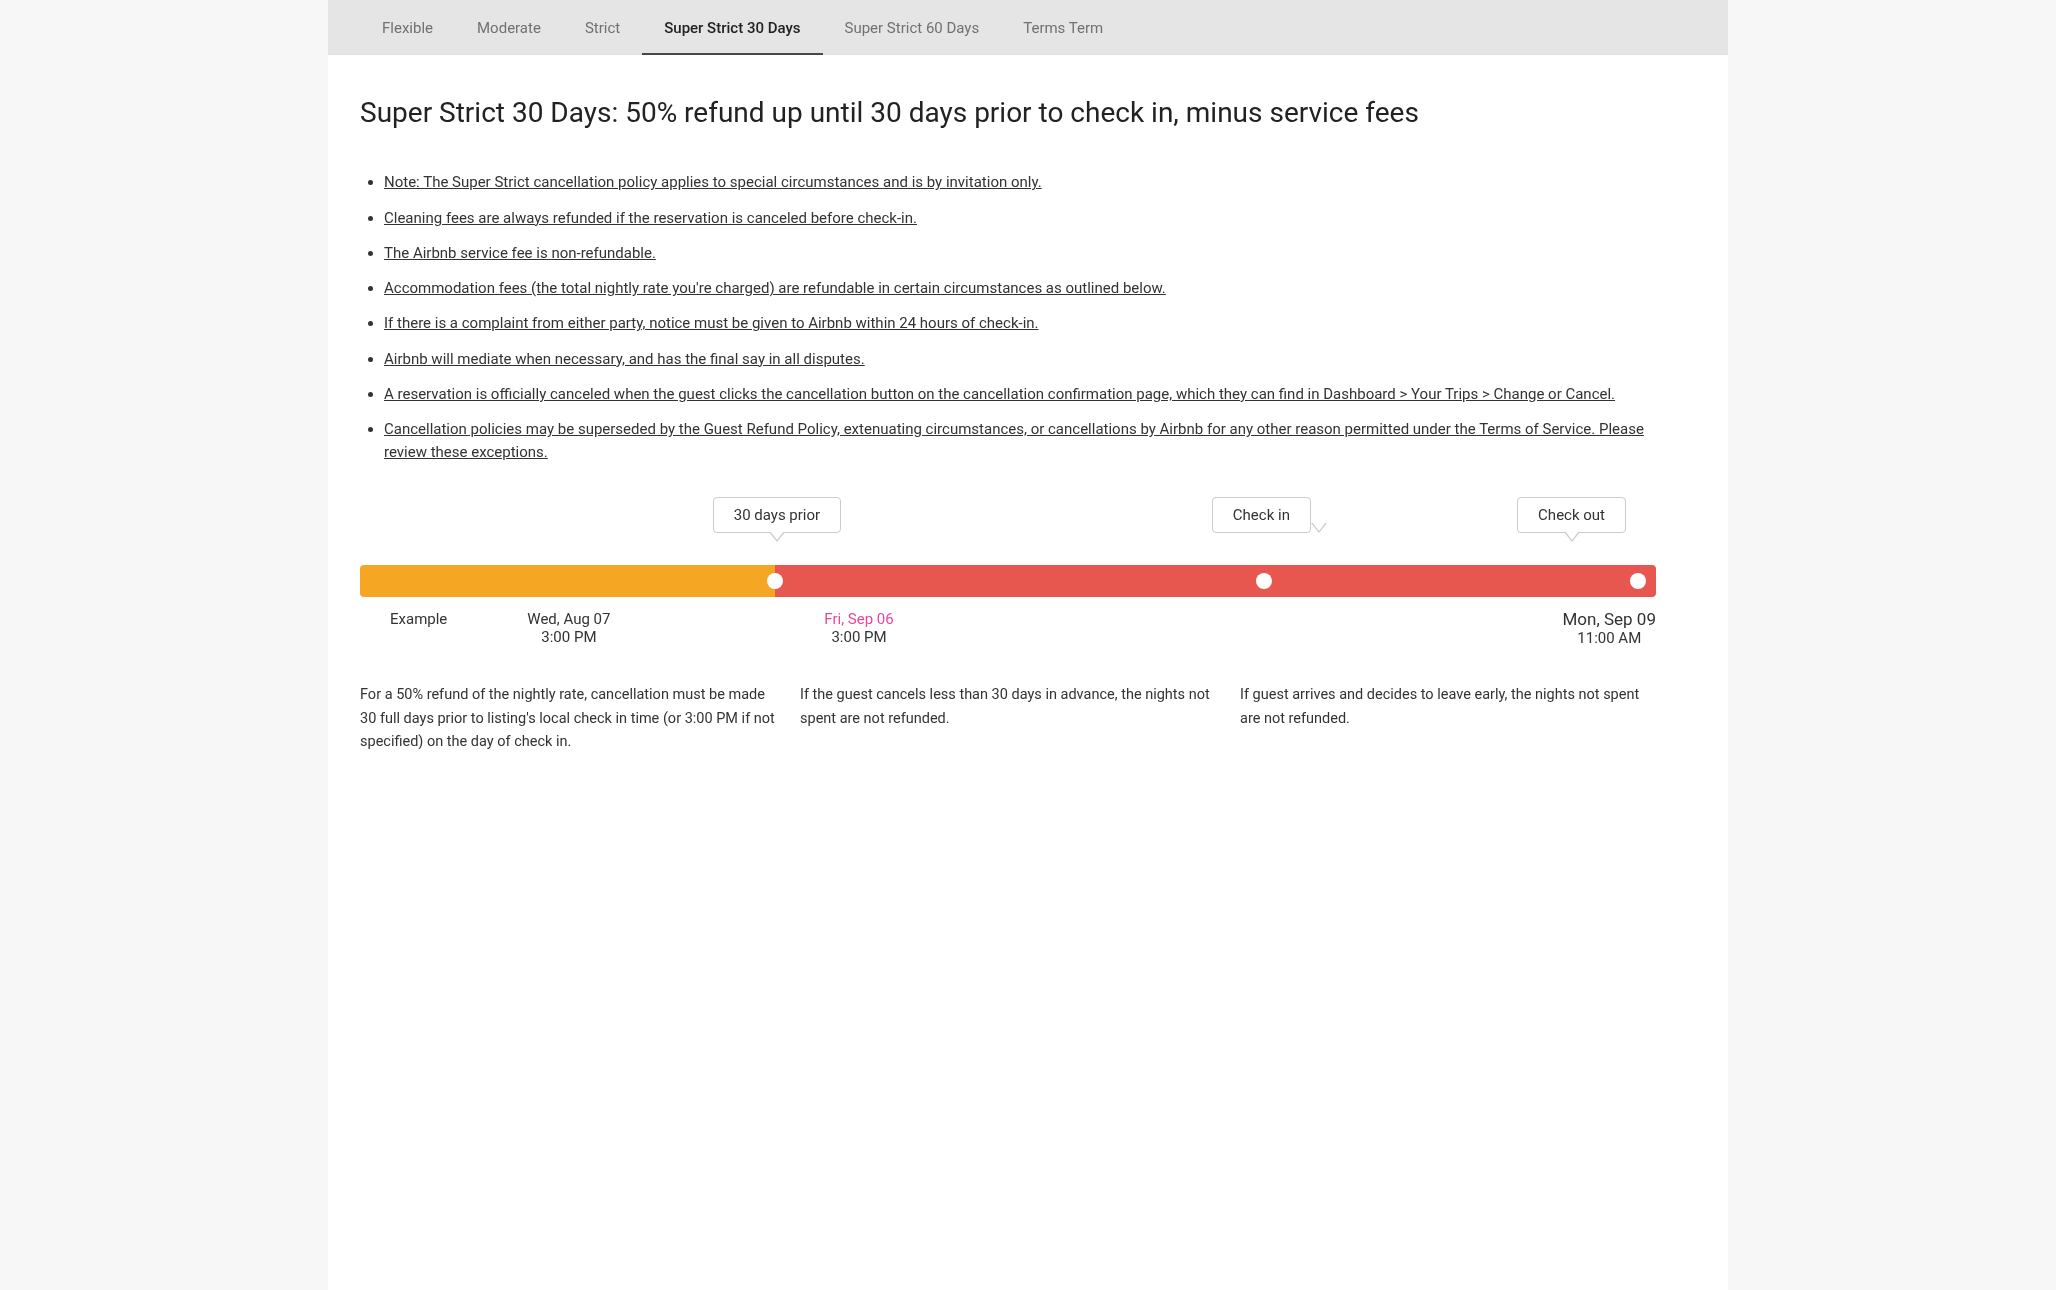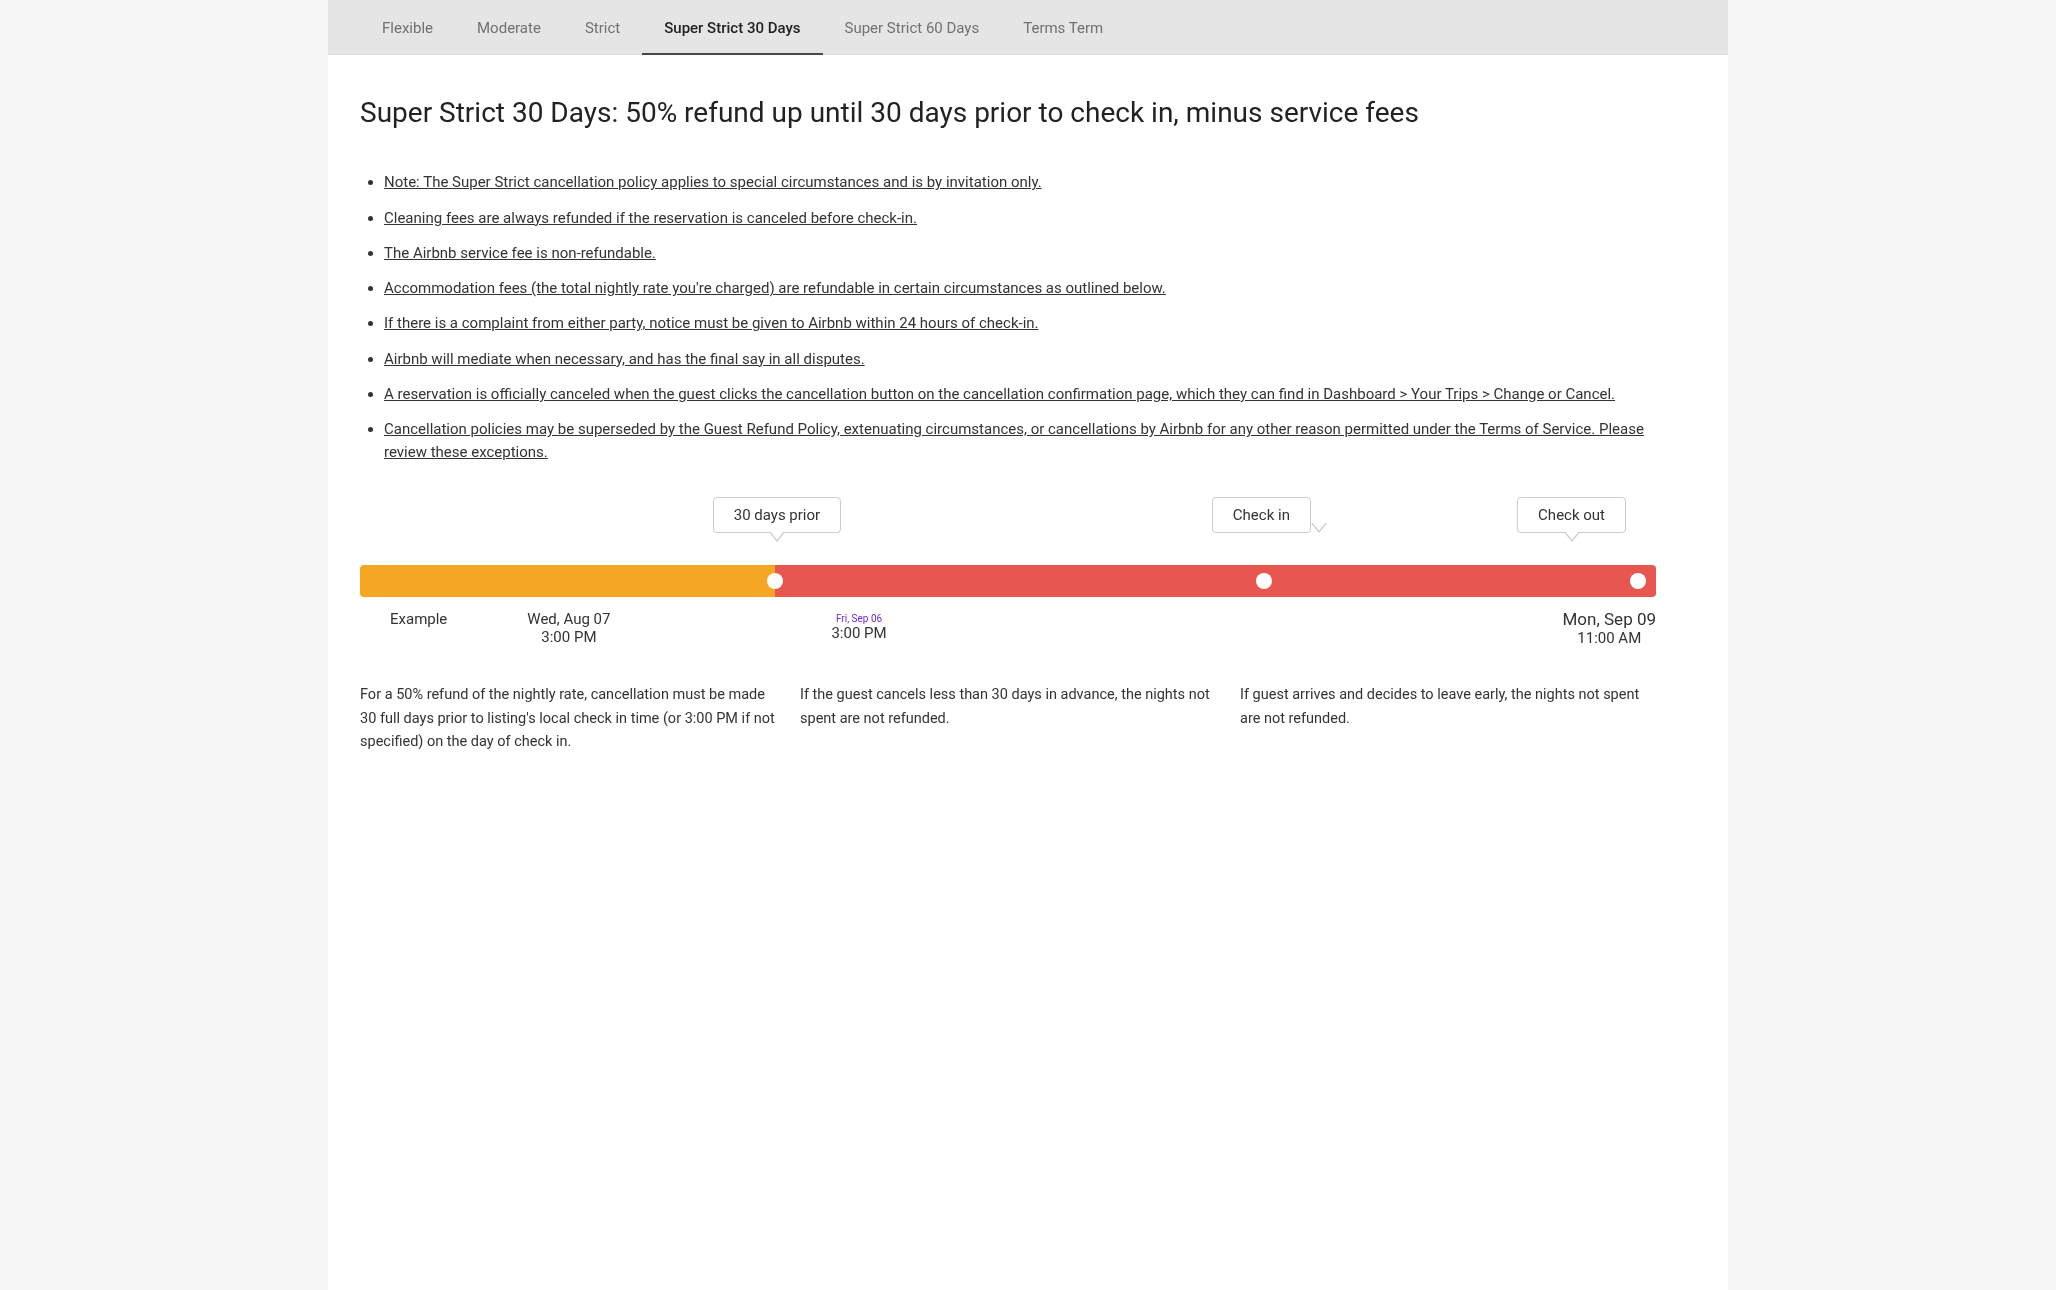--- a/index.html
+++ b/index.html
@@ -166,21 +166,21 @@
 
         <div style="display: flex; gap: 80px; flex: 0 0 32%;">
           <div style="font-size:15px; color:#333;">Example</div>
           <div style="text-align:center;">
             <div style="font-size:15px; color:#333;">Wed, Aug 07</div>
             <div style="font-size:15px; color:#333;">3:00 PM</div>
           </div>
         </div>
 
         <div style="text-align:center; position: relative; left: calc(-68% * 0.445 + 5%);">
-          <div style="font-size:10px; color:#6d28d9;">Fri, Sep 06</div>
+          <div style="font-size:15px; color:#ec4899;">Fri, Sep 06</div>
           <div style="font-size:15px; color:#333;">3:00 PM</div>
         </div>
 
         <div style="text-align:center;">
           <div style="font-size:17px; color:#333;">Mon, Sep 09</div>
           <div style="font-size:15px; color:#333;">11:00 AM</div>
         </div>
       </div>
 
       <div style="display: flex; margin-top: 36px; gap: 24px;">

